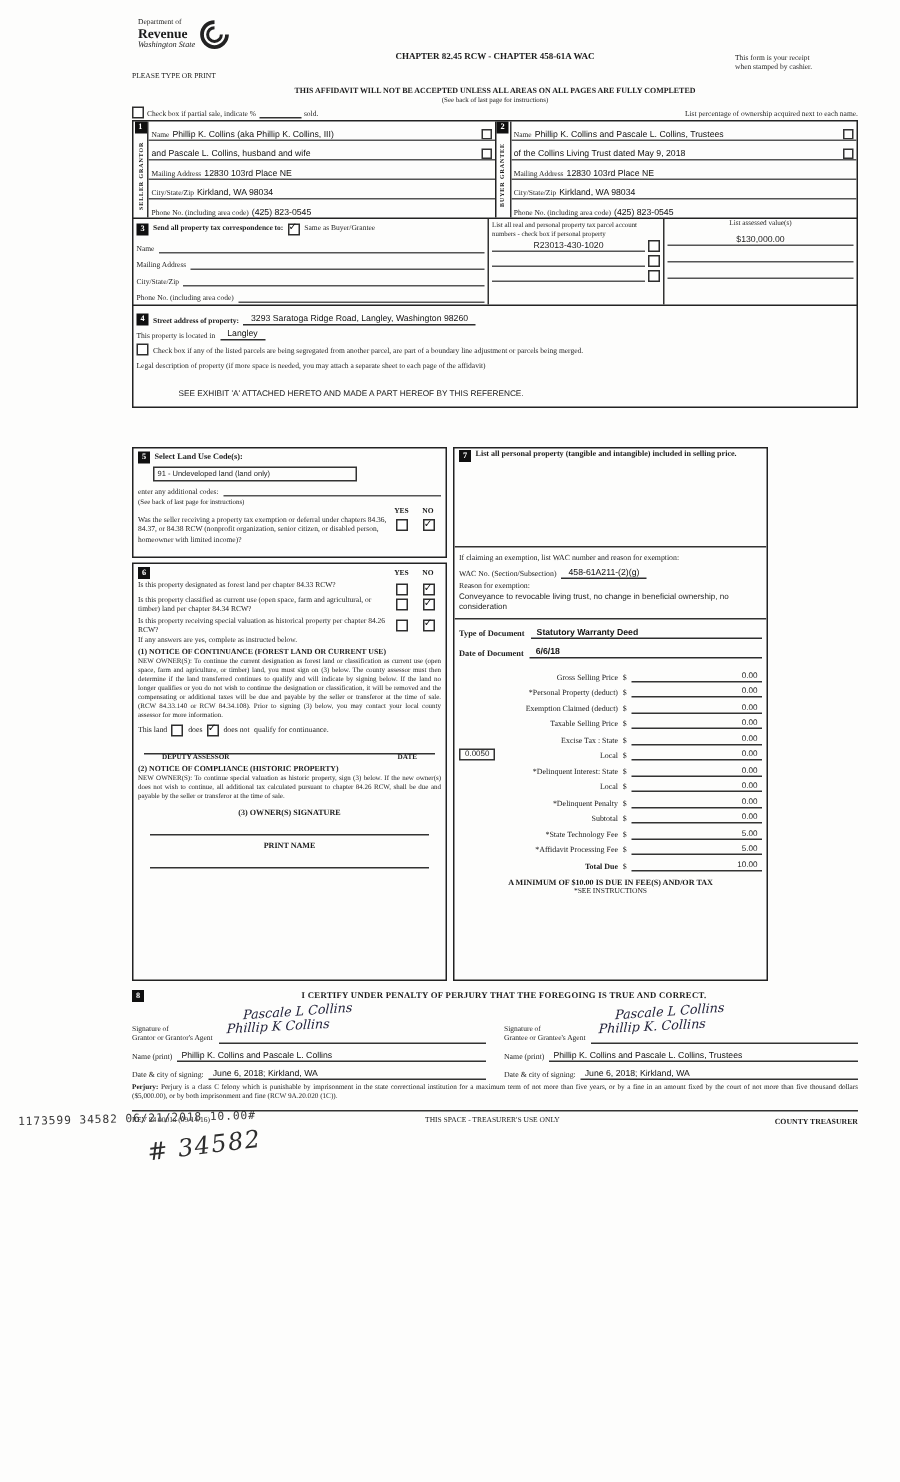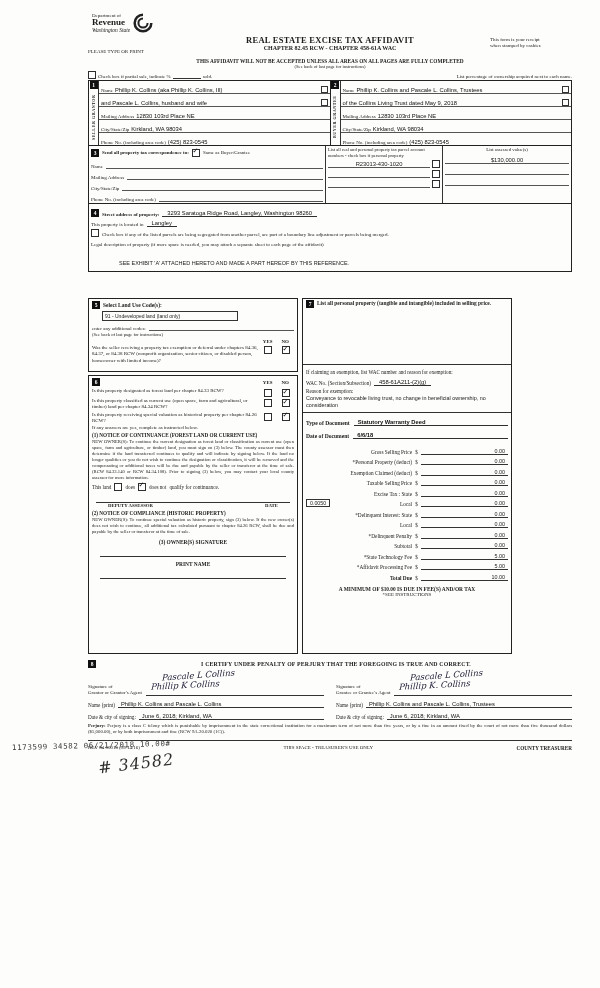--- a/index.html
+++ b/index.html
@@ -150,21 +150,20 @@
           <div class="logo-dept">Department of</div>
           <div class="logo-rev">Revenue</div>
           <div class="logo-state">Washington State</div>
         </div>
         <svg width="20" height="20" viewBox="0 0 24 24">
           <path d="M12 2a10 10 0 1 0 10 10" fill="none" stroke="#222" stroke-width="3"></path>
           <path d="M12 6.5a5.5 5.5 0 1 0 5.5 5.5" fill="none" stroke="#222" stroke-width="2.4"></path>
         </svg>
       </div>
       <div class="title-block">
-        <div class="ftitle">REAL ESTATE EXCISE TAX AFFIDAVIT</div>
         <div class="fchapter">CHAPTER 82.45 RCW - CHAPTER 458-61A WAC</div>
       </div>
       <div class="receipt">
         <div>This form is your receipt</div>
         <div>when stamped by cashier.</div>
       </div>
       <div class="typeprint">PLEASE TYPE OR PRINT</div>
     </div>
     <div class="warnline">THIS AFFIDAVIT WILL NOT BE ACCEPTED UNLESS ALL AREAS ON ALL PAGES ARE FULLY COMPLETED</div>
     <div class="seeback">(See back of last page for instructions)</div>

